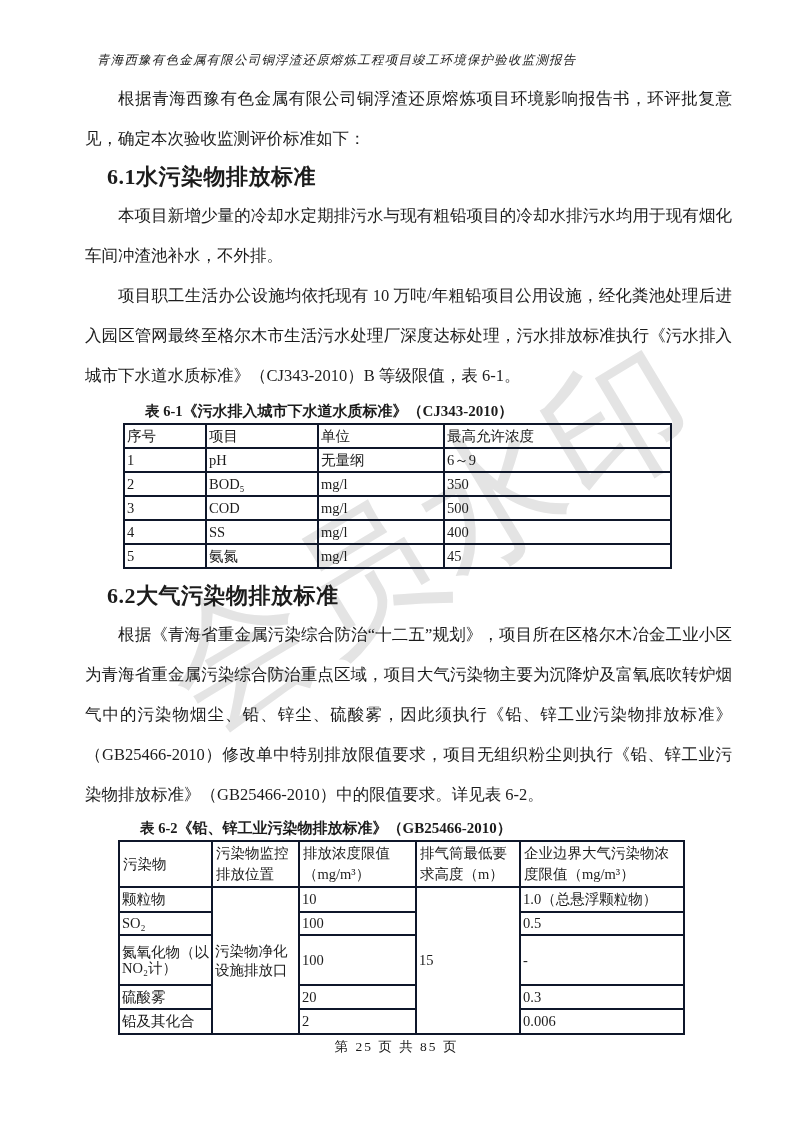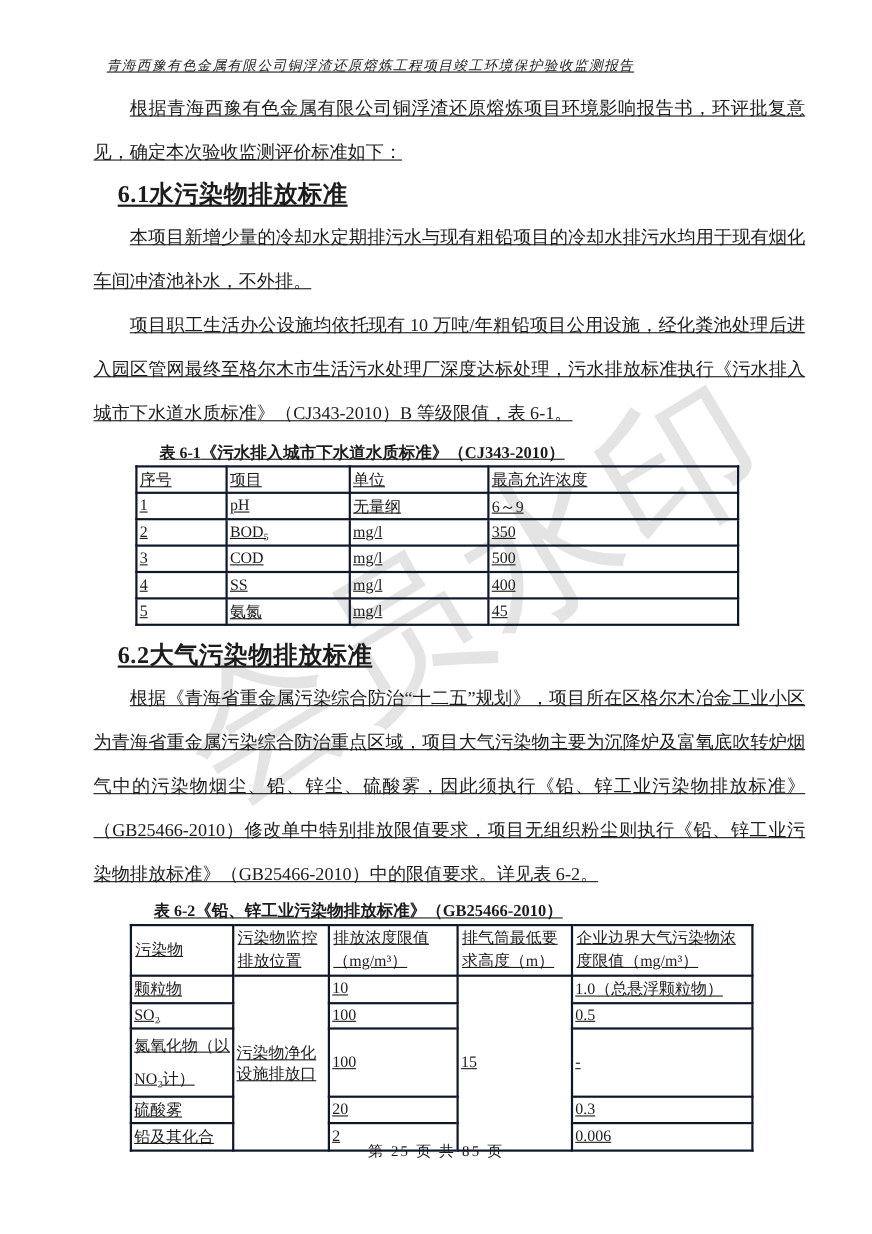--- a/index.html
+++ b/index.html
@@ -17,21 +17,21 @@
     font-size: 142px;
     font-family: "DejaVu Sans", "Liberation Sans", sans-serif;
     color: #e4e4e4;
     letter-spacing: 6px;
     white-space: nowrap;
     transform: rotate(-31deg);
     transform-origin: 0 0;
     z-index: 0;
     user-select: none;
   }
-  .content { position: relative; z-index: 1; padding: 52px 61px 0 85px; text-decoration: underline; }
+  .content { position: relative; z-index: 1; padding: 52px 61px 0 85px; }
   .doc-header {
     font-style: italic;
     font-size: 12.5px;
     letter-spacing: 1.2px;
     margin-left: 12px;
     color: #222;
   }
   h1.title {
     font-size: 22px;
     font-weight: bold;
@@ -79,21 +79,21 @@
     font-size: 14.5px;
     padding: 0 2px;
     overflow: hidden;
   }
   .t1 tr { height: 24px; }
   .t2 tr.hdr { height: 46px; }
   .t2 tr.hdr th { line-height: 21px; padding: 1px 3px; }
   .t2 tr.r1 { height: 25px; }
   .t2 tr.r2 { height: 23px; }
   .t2 tr.r3 { height: 50px; }
-  .t2 tr.r3 td.wrapcell { line-height: 30px; }
+  .t2 tr.r3 td.wrapcell { line-height: 16px; }
   .t2 tr.r4 { height: 24px; }
   .t2 tr.r5 { height: 25px; }
   .page-footer {
     position: absolute;
     left: 0; right: 0; bottom: 66px;
     text-align: center;
     font-size: 13.5px;
     letter-spacing: 2px;
     z-index: 1;
   }

